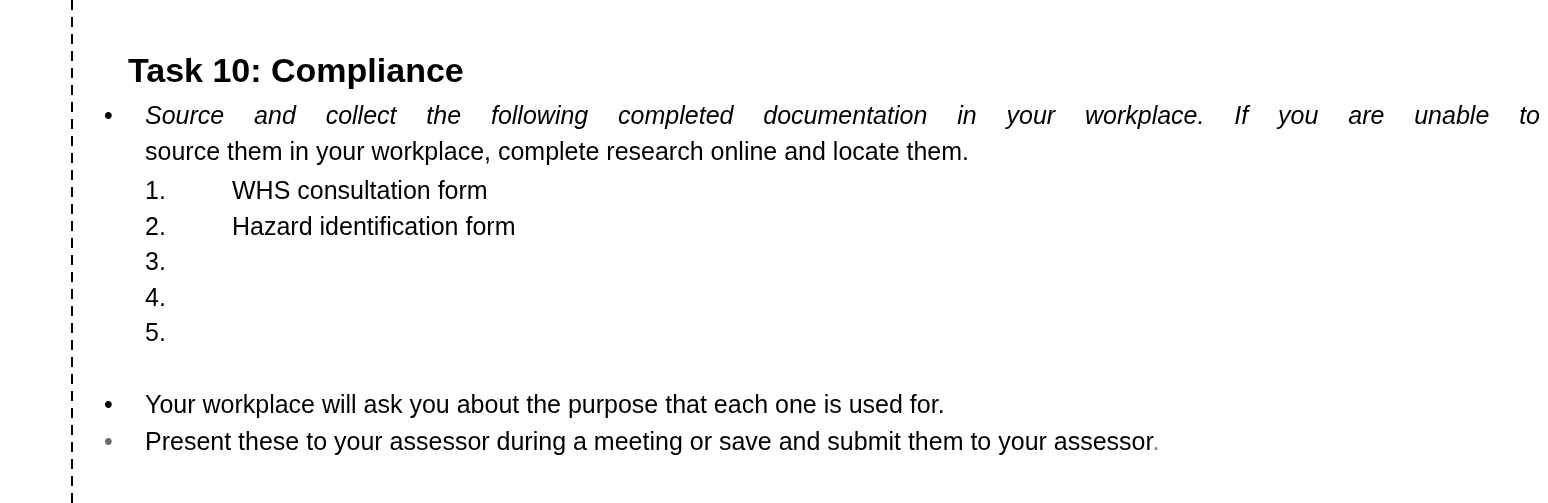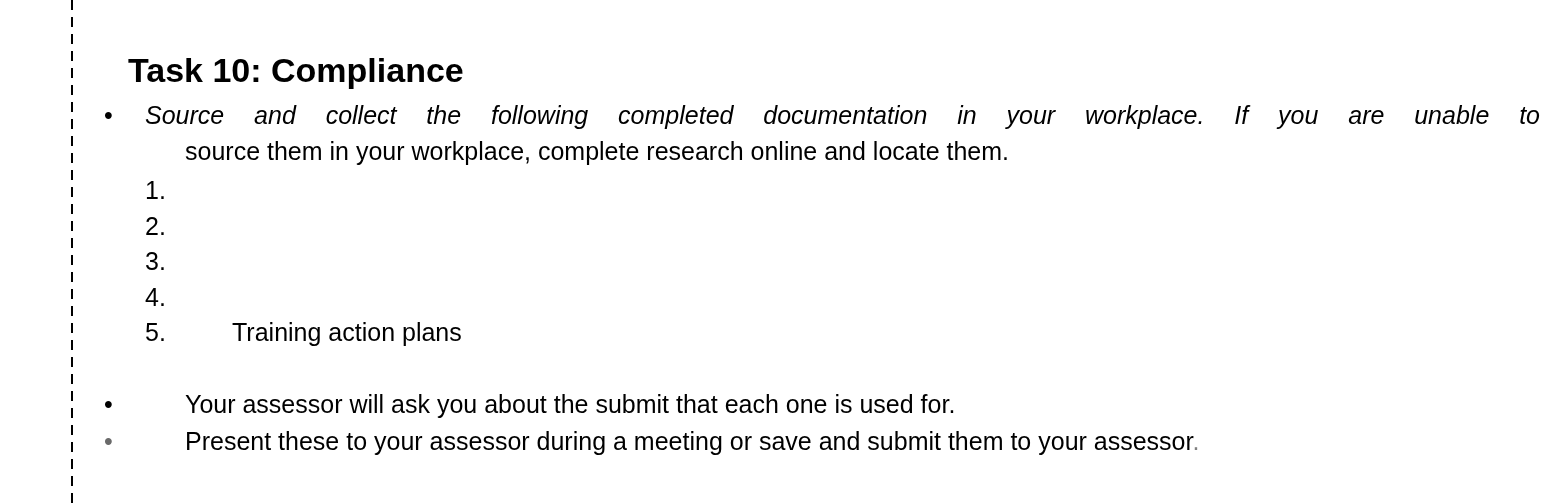--- a/index.html
+++ b/index.html
@@ -55,21 +55,21 @@
     line-height: 35.5px;
     color: #000000;
   }
   .bullet-marker.gray { color: #6a6a6a; }
   .jline {
     display: block;
     text-align: justify;
     text-align-last: justify;
     font-style: italic;
   }
-  .nline { display: block; margin-left: 40px; }
+  .nline { display: block; }
   .numbered-list { margin: 4px 0 0 145px; }
   .list-row {
     display: flex;
     font-size: 25px;
     line-height: 35.5px;
   }
   .list-number { width: 87px; flex: 0 0 87px; }
   .para-2 { margin-top: 36px; }
   .para-3 { margin-top: 2px; }
   .trailing-period { color: #808080; }
@@ -87,39 +87,40 @@
 
     <div class="para para-1">
       <span class="bullet-marker">•</span>
       <span class="jline">Source and collect the following completed documentation in your workplace. If you are unable to</span>
       <span class="nline">source them in your workplace, complete research online and locate them.</span>
     </div>
 
     <div class="numbered-list">
       <div class="list-row">
         <span class="list-number">1.</span>
+        <span class="list-text">WHS consultation form</span>
       </div>
       <div class="list-row">
         <span class="list-number">2.</span>
+        <span class="list-text">Hazard identification form</span>
       </div>
       <div class="list-row">
         <span class="list-number">3.</span>
       </div>
       <div class="list-row">
         <span class="list-number">4.</span>
       </div>
       <div class="list-row">
         <span class="list-number">5.</span>
-        <span class="list-text">Training action plans</span>
       </div>
     </div>
 
     <div class="para para-2">
       <span class="bullet-marker">•</span>
-      <span class="nline">Your assessor will ask you about the submit that each one is used for.</span>
+      <span class="nline">Your workplace will ask you about the purpose that each one is used for.</span>
     </div>
 
     <div class="para para-3">
       <span class="bullet-marker gray">•</span>
       <span class="nline"><span>Present these to your assessor during a meeting or save and submit them to your assessor</span><span class="trailing-period">.</span></span>
     </div>
 
   </div>
 </div>
 

